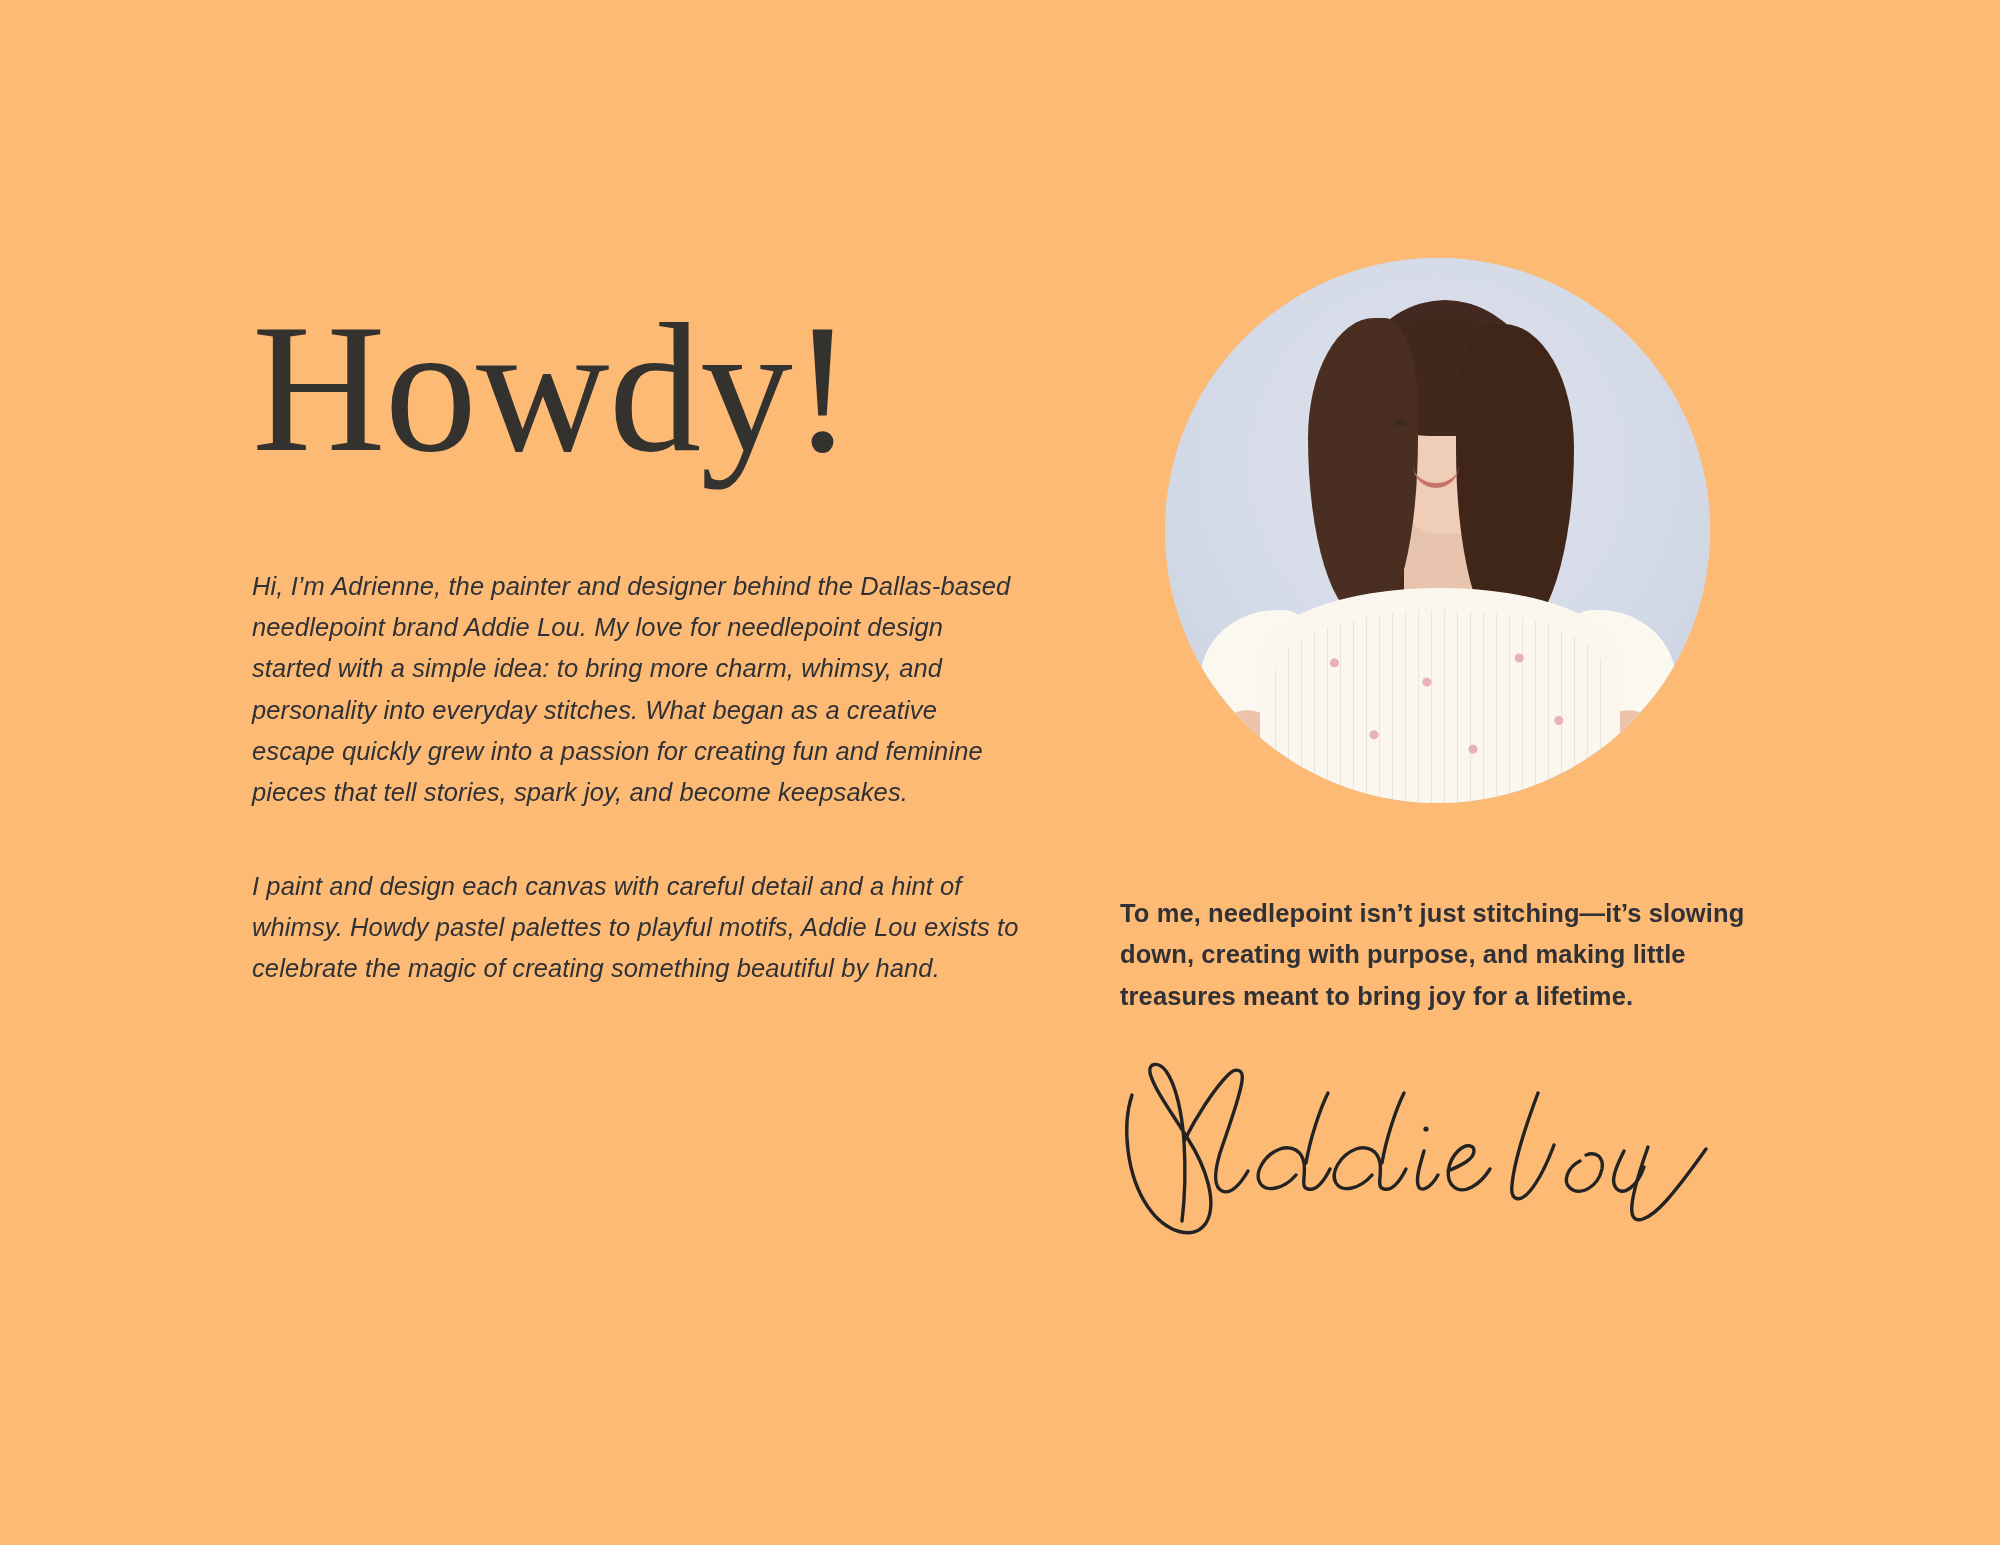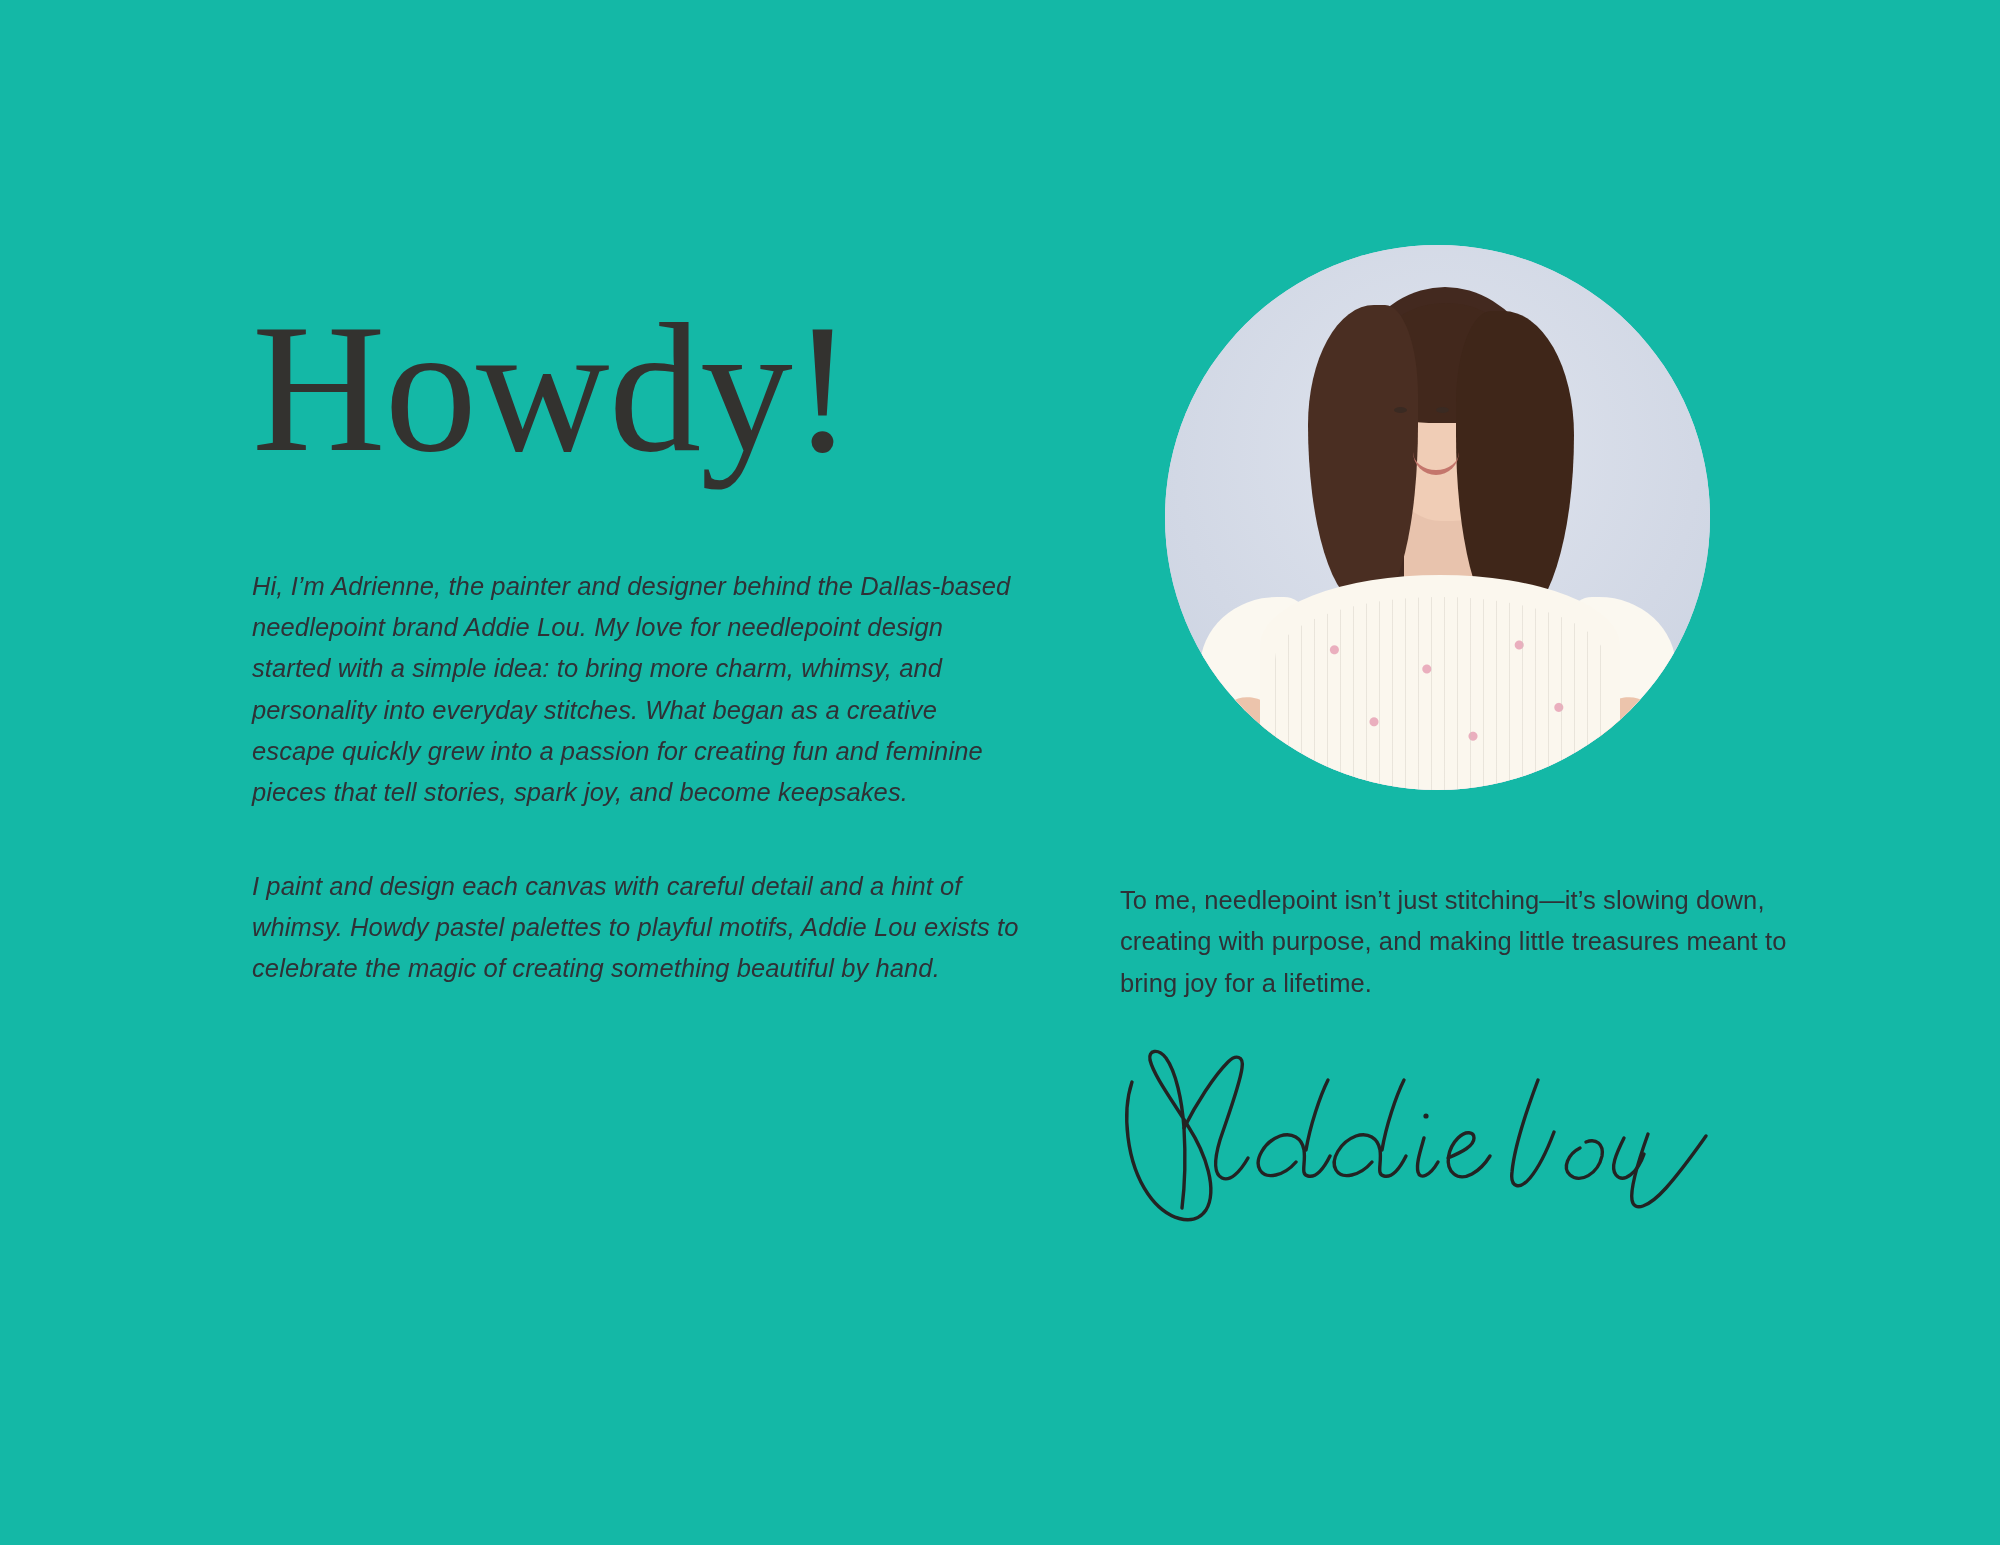--- a/index.html
+++ b/index.html
@@ -10,21 +10,21 @@
     width: 2000px;
     height: 1545px;
     background: #eef1fa;
     font-family: "Liberation Sans", sans-serif;
     overflow: hidden;
   }
   .page {
     position: relative;
     width: 2000px;
     height: 1545px;
-    background: #14b8a6;
+    background: #fdba74;
   }
 
   
   .left-col {
     position: absolute;
     left: 252px;
     top: 300px;
     width: 770px;
   }
   .headline {
@@ -47,22 +47,23 @@
     color: #2f3136;
     margin: 0 0 52px 0;
     letter-spacing: 0.1px;
   }
   .body-text:last-child { margin-bottom: 0; }
 
   
   .right-col {
     position: absolute;
     left: 1120px;
-    top: 245px;
+    top: 258px;
     width: 680px;
+    font-weight: bold;
   }
   .portrait-wrap {
     position: relative;
     width: 545px;
     height: 545px;
     margin-left: 45px;
     border-radius: 50%;
     overflow: hidden;
     background: #d3d9e6;
   }

